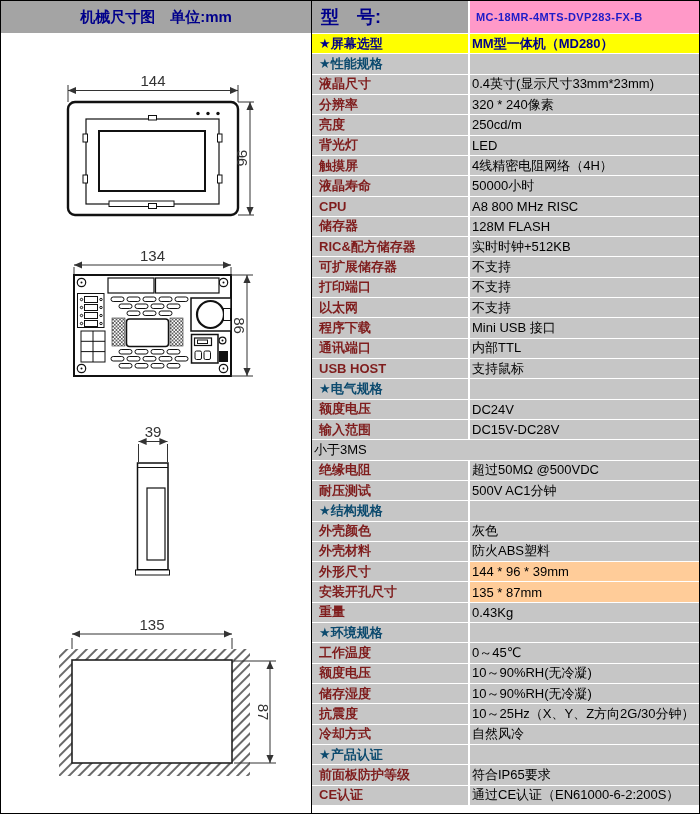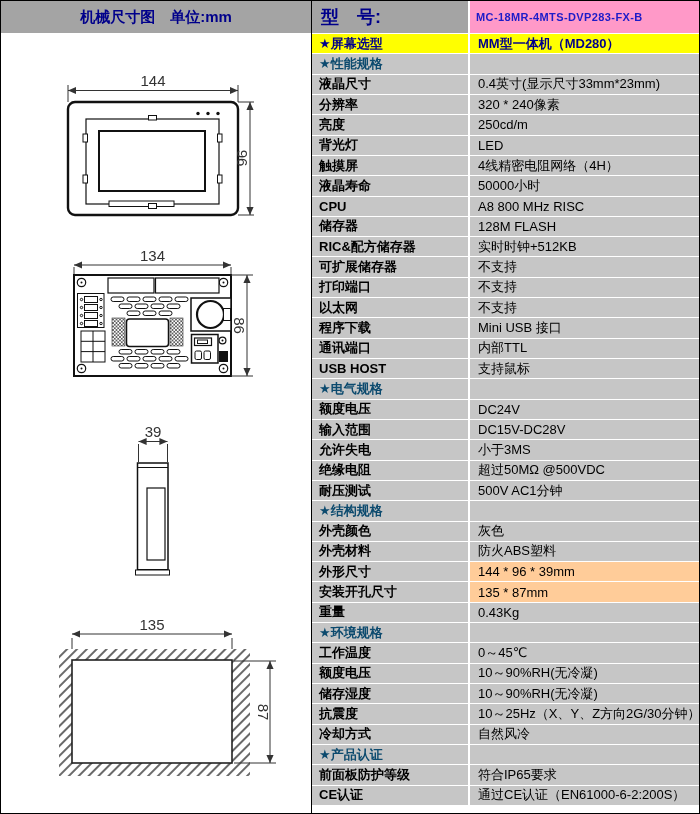--- a/index.html
+++ b/index.html
@@ -31,27 +31,27 @@
     display:flex;align-items:center;padding-left:6px;box-sizing:border-box;
   }
   
   #spec-table{
     position:absolute;left:311px;top:33px;right:0;height:772px;
     display:flex;flex-direction:column;background:#fff;
   }
   .trow{flex:1;display:flex;border-bottom:1px solid #fff;min-height:0;}
   .tlabel{
     width:158px;background:#C6C6C6;border-right:2px solid #fff;
-    color:#000000;font-weight:bold;font-size:13px;
+    color:#7f1d1d;font-weight:bold;font-size:13px;
     display:flex;align-items:center;padding-left:7px;box-sizing:border-box;
     white-space:nowrap;overflow:hidden;
   }
   .tvalue{
     flex:1;background:#C6C6C6;color:#000;font-size:13px;
-    display:flex;align-items:center;padding-left:8px;box-sizing:border-box;
+    display:flex;align-items:center;padding-left:2px;box-sizing:border-box;
     white-space:nowrap;overflow:hidden;text-align:right;
   }
   .trow.section .tlabel{color:#0c4a6e;}
   .trow.highlight .tlabel,.trow.highlight .tvalue{
     background:#FFFF00;color:#00008B;font-weight:bold;
   }
   .tvalue.orange{background:#FFCC99;}
   
   #drawings{position:absolute;left:0;top:0;width:310px;height:814px;}
   .ext,.dim{stroke:#333;stroke-width:1;fill:none;}
@@ -284,21 +284,20 @@
       </div>
       <div class="trow data">
         <div class="tlabel">额度电压</div>
         <div class="tvalue">DC24V</div>
       </div>
       <div class="trow data">
         <div class="tlabel">输入范围</div>
         <div class="tvalue">DC15V-DC28V</div>
       </div>
       <div class="trow data">
-        <div class="tlabel">允许失电</div>
         <div class="tvalue">小于3MS</div>
       </div>
       <div class="trow data">
         <div class="tlabel">绝缘电阻</div>
         <div class="tvalue">超过50MΩ @500VDC</div>
       </div>
       <div class="trow data">
         <div class="tlabel">耐压测试</div>
         <div class="tvalue">500V AC1分钟</div>
       </div>

